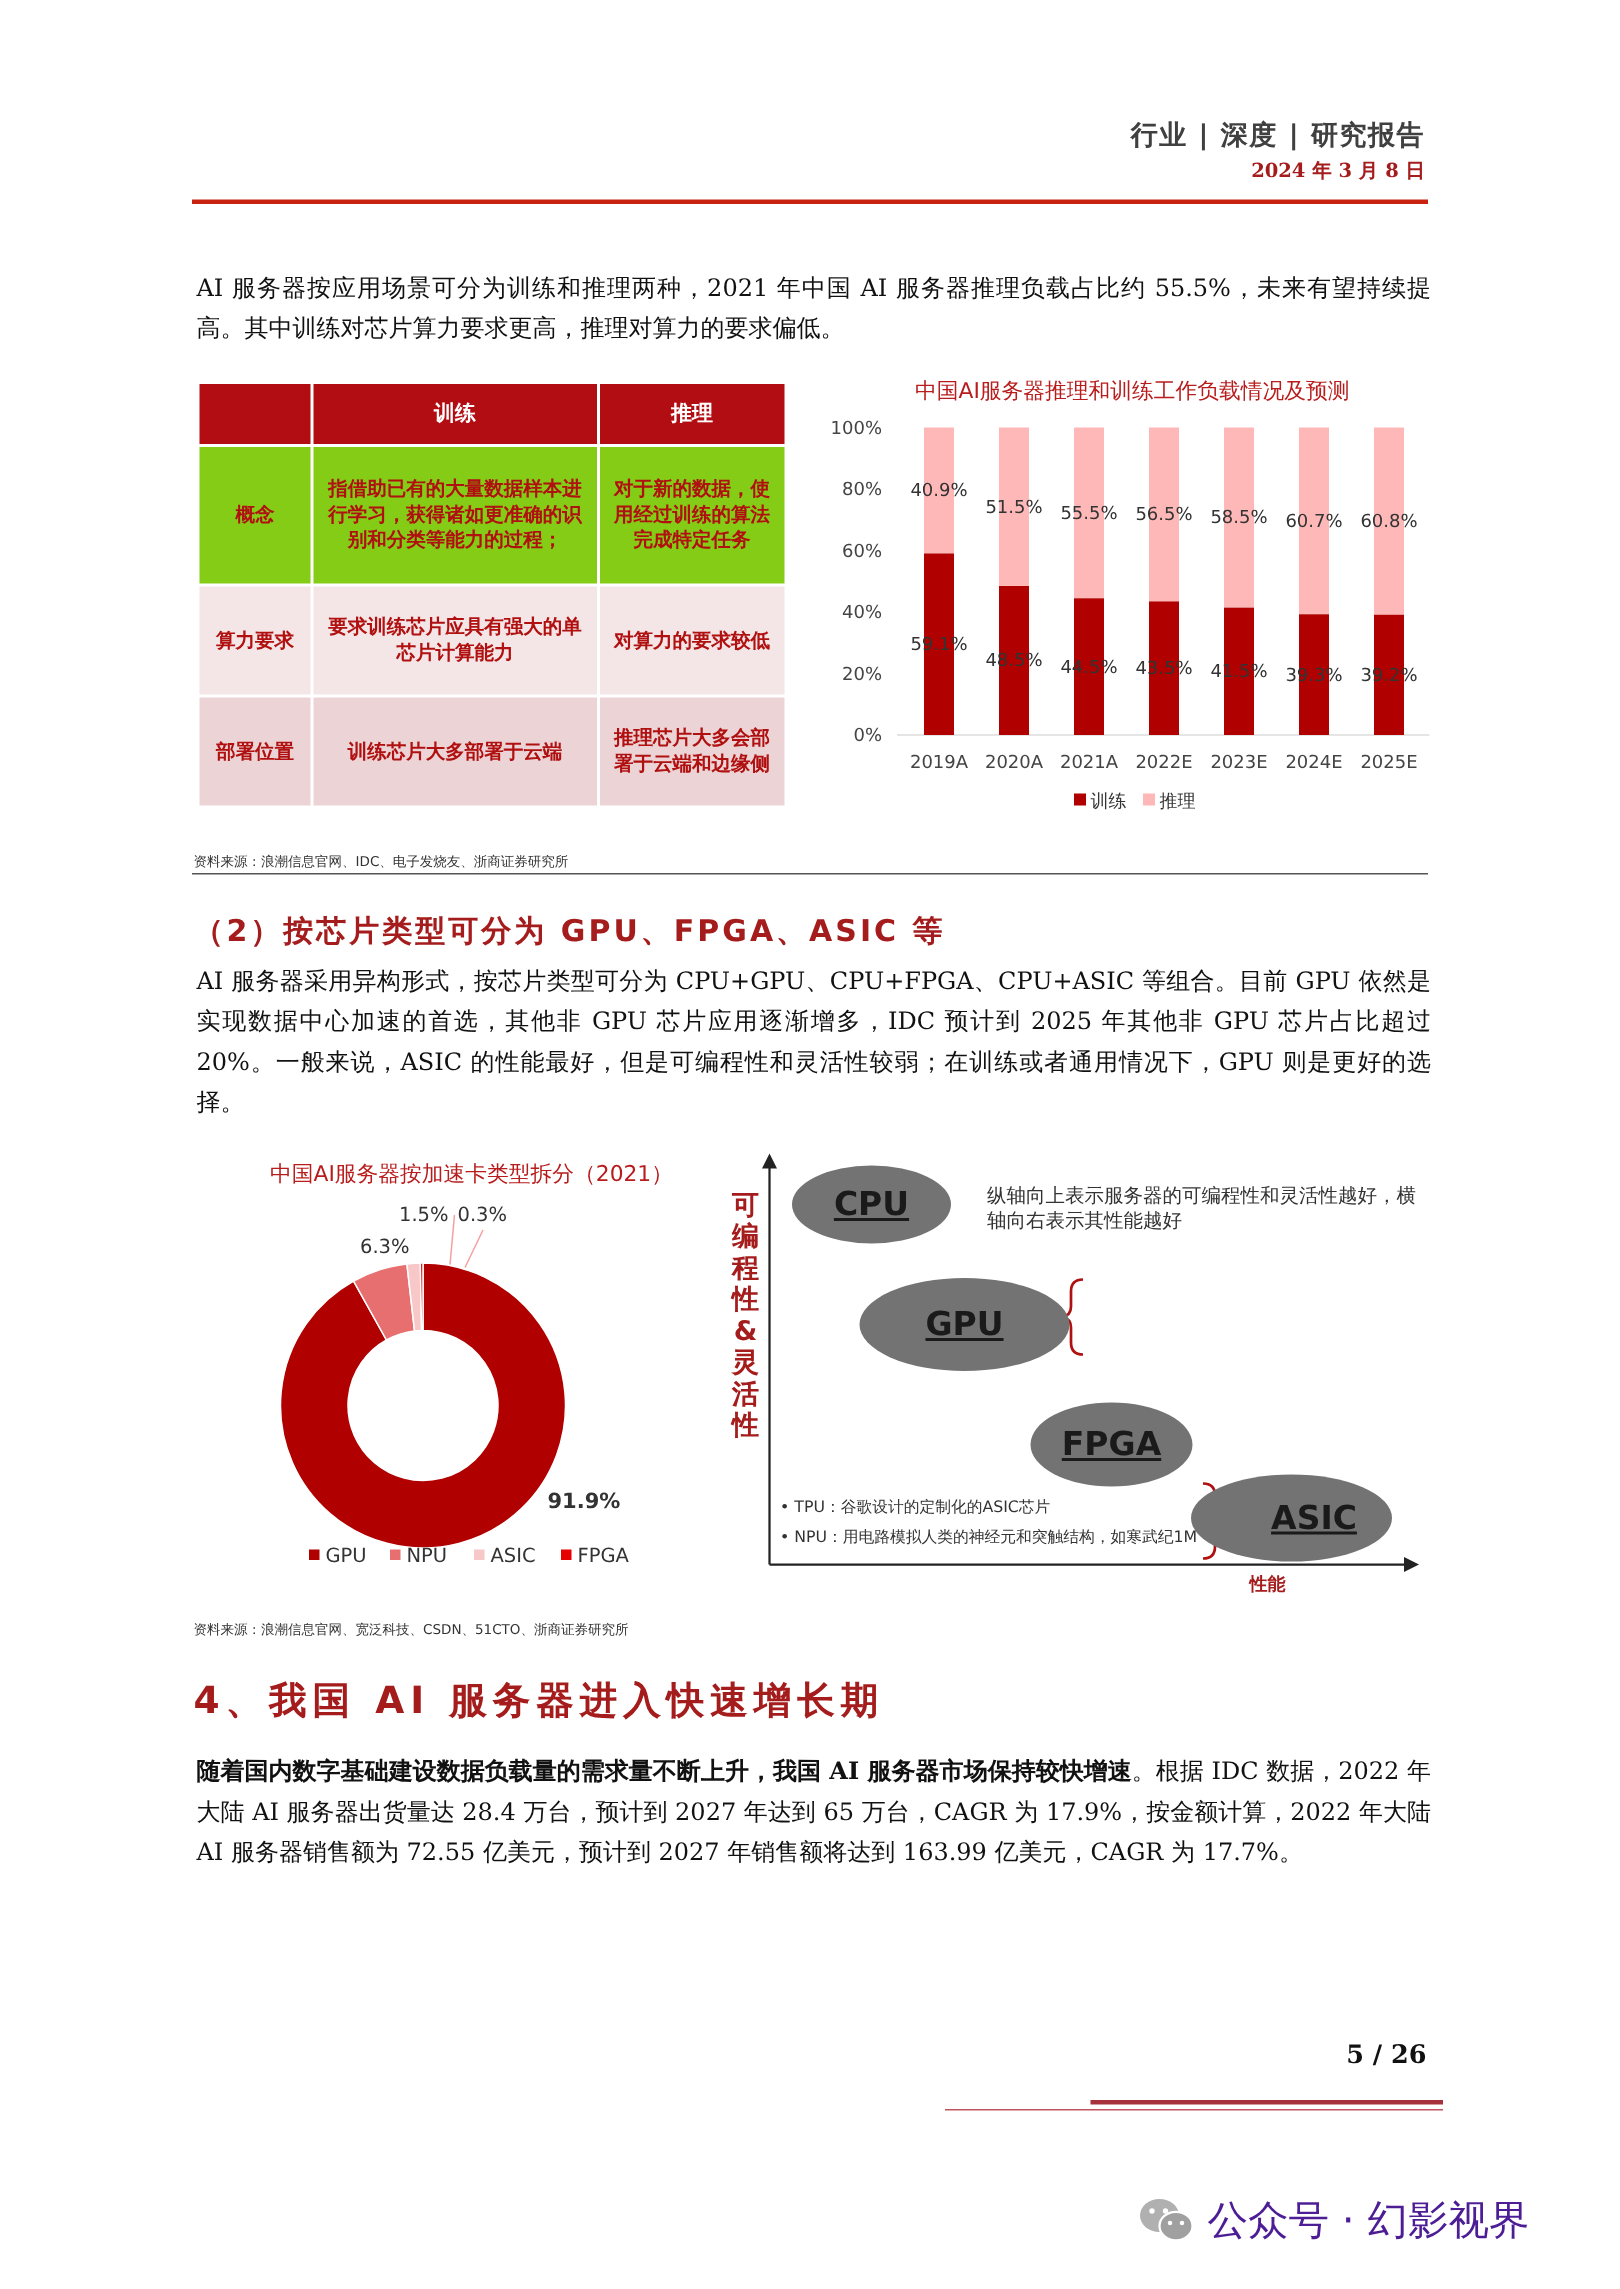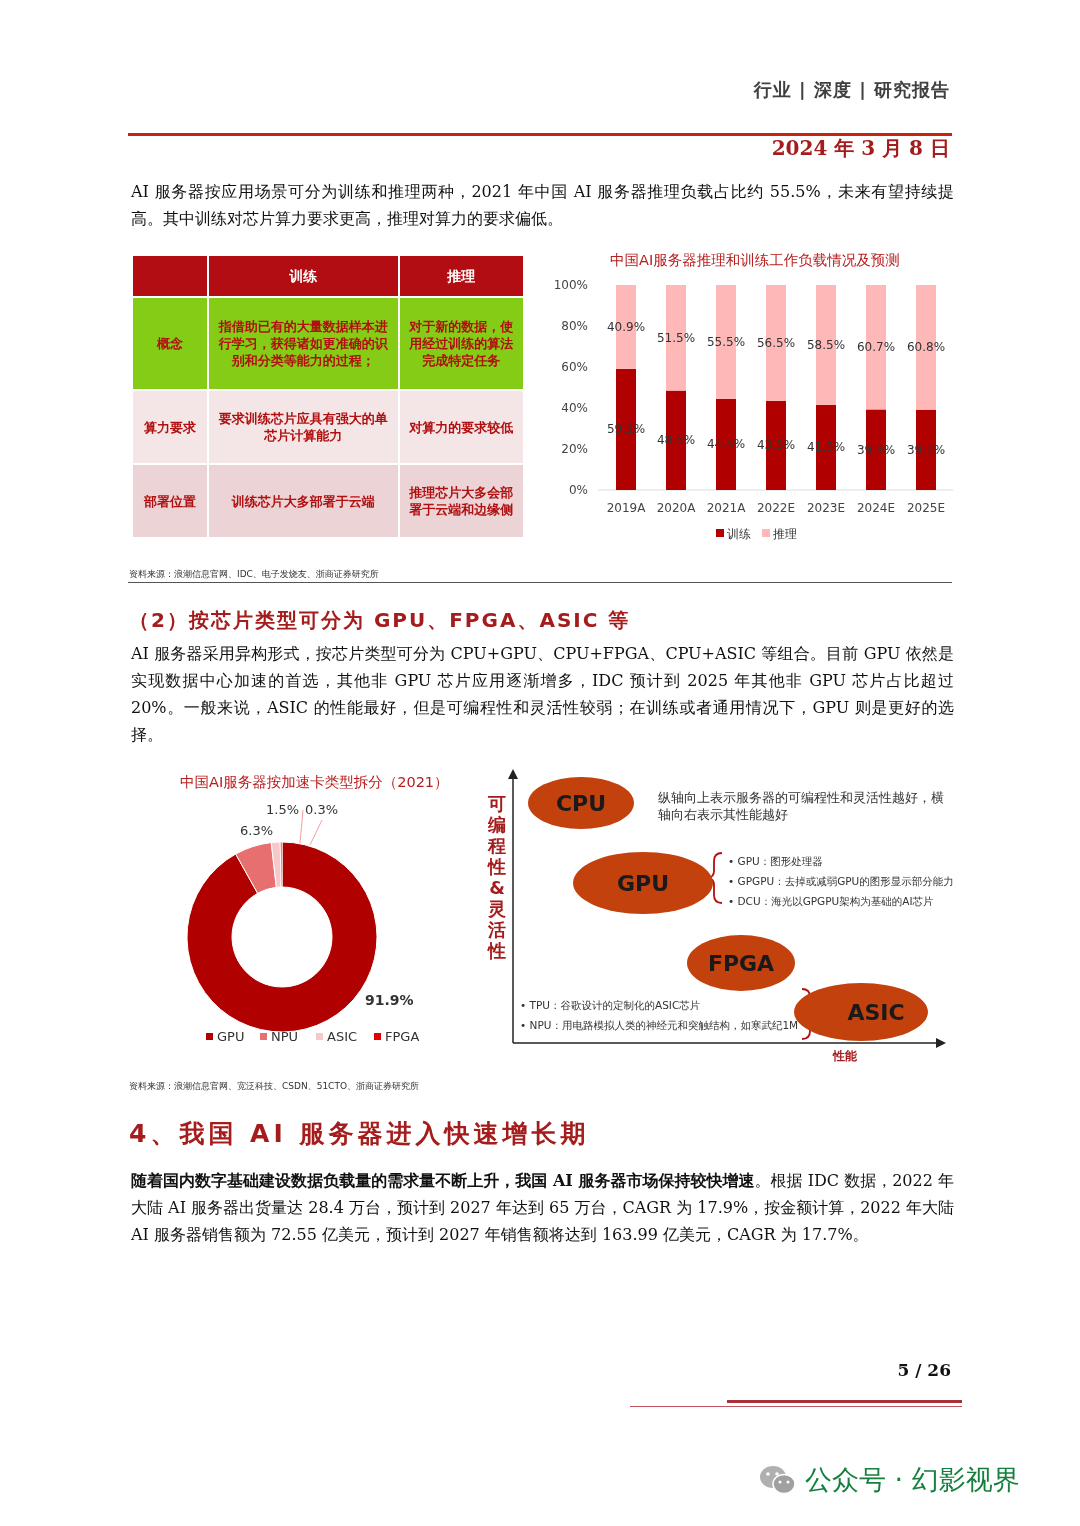--- a/index.html
+++ b/index.html
@@ -1,39 +1,39 @@
 <!DOCTYPE html>
 <html><head>
 <meta charset="utf-8">
 <style>
   html, body { margin:0; padding:0; background:#fff; }
   body { width:1080px; height:1526px; position:relative; overflow:hidden; font-family:"DejaVu Serif", serif; color:#111; }
   .abs { position:absolute; }
   .hdr-line1 { right:130px; top:78px; font-size:18px; color:#404040; font-weight:bold; font-family:"DejaVu Sans", sans-serif; letter-spacing:1px; }
-  .hdr-line2 { right:130px; top:105px; font-size:20px; color:#a51c1c; font-weight:bold; font-family:"DejaVu Serif", serif;margin-top:30px; }
+  .hdr-line2 { right:130px; top:105px; font-size:13px; color:#a51c1c; font-weight:bold; font-family:"DejaVu Serif", serif; }
   .hdr-rule { left:128px; top:133px; width:824px; height:3px; background:#c8230f; }
   .para { left:131px; width:823px; font-size:16px; line-height:27px; font-family:"DejaVu Serif", serif; color:#111; text-align:justify; }
   .para b { font-weight:bold; }
   
   .tbl { left:131px; top:254px; width:394px; height:282px; border-collapse:separate; border-spacing:2px; font-family:"DejaVu Sans", sans-serif; font-size:13px; font-weight:bold; color:#b01010; }
   .tbl td, .tbl th { text-align:center; vertical-align:middle; padding:2px 5px; line-height:17px; }
   .tbl th { background:#b20d12; color:#fff; height:36px; font-size:14px; }
   .tbl tr.r1 td { background:#84cc16; height:87px; }
   .tbl tr.r2 td { background:#f4e6e7; height:68px; }
   .tbl tr.r3 td { background:#ecd4d6; height:68px; }
   .src { left:129px; font-size:9px; color:#333; font-family:"DejaVu Sans", sans-serif; }
   .src-rule { left:128px; width:824px; height:1px; background:#555; }
   .chart-title { font-family:"DejaVu Sans", sans-serif; font-weight:normal; color:#b81c1c; font-size:14.5px; }
   .h2 { left:129px; top:607px; font-size:20px; font-weight:bold; color:#a51c1c; font-family:"DejaVu Sans", sans-serif; letter-spacing:2px; }
   .h1 { left:129px; top:1117px; font-size:25px; font-weight:bold; color:#a51c1c; font-family:"DejaVu Sans", sans-serif; letter-spacing:4px; }
   .pagenum { right:129px; top:1360px; font-size:17px; font-weight:bold; font-family:"DejaVu Serif", serif; }
   .foot-thin { left:630px; top:1406px; width:332px; height:1px; background:#c05560; }
   .foot-thick { left:727px; top:1400px; width:235px; height:3px; background:#a7323c; }
-  .wm { left:758px; top:1462px; font-size:27px; color:#15803d; font-family:"DejaVu Sans", sans-serif; }
-  .ellipse { position:absolute; border-radius:50%; background:#c2410c; display:flex; align-items:center; justify-content:center; font-family:"DejaVu Sans", sans-serif; font-weight:bold; color:#1a1a1a; }
+  .wm { left:758px; top:1462px; font-size:27px; color:#4c1d95; font-family:"DejaVu Sans", sans-serif; }
+  .ellipse { position:absolute; border-radius:50%; background:#737373; display:flex; align-items:center; justify-content:center; font-family:"DejaVu Sans", sans-serif; font-weight:bold; color:#1a1a1a;text-decoration:underline; }
   .note { font-family:"DejaVu Sans", sans-serif; font-size:10.5px; color:#333; }
   .vlabel { font-family:"DejaVu Sans", sans-serif; font-weight:bold; color:#a51c1c; font-size:18px; line-height:21px; text-align:center; width:22px; }
 </style>
 </head>
 <body>
 
 <div class="abs hdr-line1">行业 | 深度 | 研究报告</div>
 <div class="abs hdr-line2">2024 年 3 月 8 日</div>
 <div class="abs hdr-rule"></div>
 
@@ -157,25 +157,20 @@
     <div class="vlabel">程</div>
     <div class="vlabel">性</div>
     <div class="vlabel">&amp;</div>
     <div class="vlabel">灵</div>
     <div class="vlabel">活</div>
     <div class="vlabel">性</div>
   </div>
   <div class="ellipse" style="left:48px; top:12px; width:106px; height:52px; font-size:22px;">CPU</div>
   <div class="abs note" style="left:178px; top:24px; width:290px; font-size:13px; line-height:17px;">纵轴向上表示服务器的可编程性和灵活性越好，横轴向右表示其性能越好</div>
   <div class="ellipse" style="left:93px; top:87px; width:140px; height:62px; font-size:22px;">GPU</div>
-  <div class="abs note" style="left:248px; top:86px; line-height:20px; white-space:nowrap;">
-    <div>• <span>GPU：图形处理器</span></div>
-    <div>• <span>GPGPU：去掉或减弱GPU的图形显示部分能力</span></div>
-    <div>• <span>DCU：海光以GPGPU架构为基础的AI芯片</span></div>
-  </div>
   <div class="ellipse" style="left:207px; top:170px; width:108px; height:56px; font-size:22px;">FPGA</div>
   <div class="ellipse" style="left:314px; top:218px; width:134px; height:58px; font-size:22px; padding-left:30px; box-sizing:border-box;">ASIC</div>
   <div class="abs note" style="left:40px; top:230px; line-height:20px; white-space:nowrap;">
     <div>• <span>TPU：谷歌设计的定制化的ASIC芯片</span></div>
     <div>• <span>NPU：用电路模拟人类的神经元和突触结构，如寒武纪1M</span></div>
   </div>
   <div class="abs" style="left:353px; top:283px; font-family:'DejaVu Sans',sans-serif; font-weight:bold; font-size:12px; color:#a51c1c;">性能</div>
 </div>
 
 <div class="abs src" style="top:1080px;">资料来源：浪潮信息官网、宽泛科技、CSDN、51CTO、浙商证券研究所</div>

